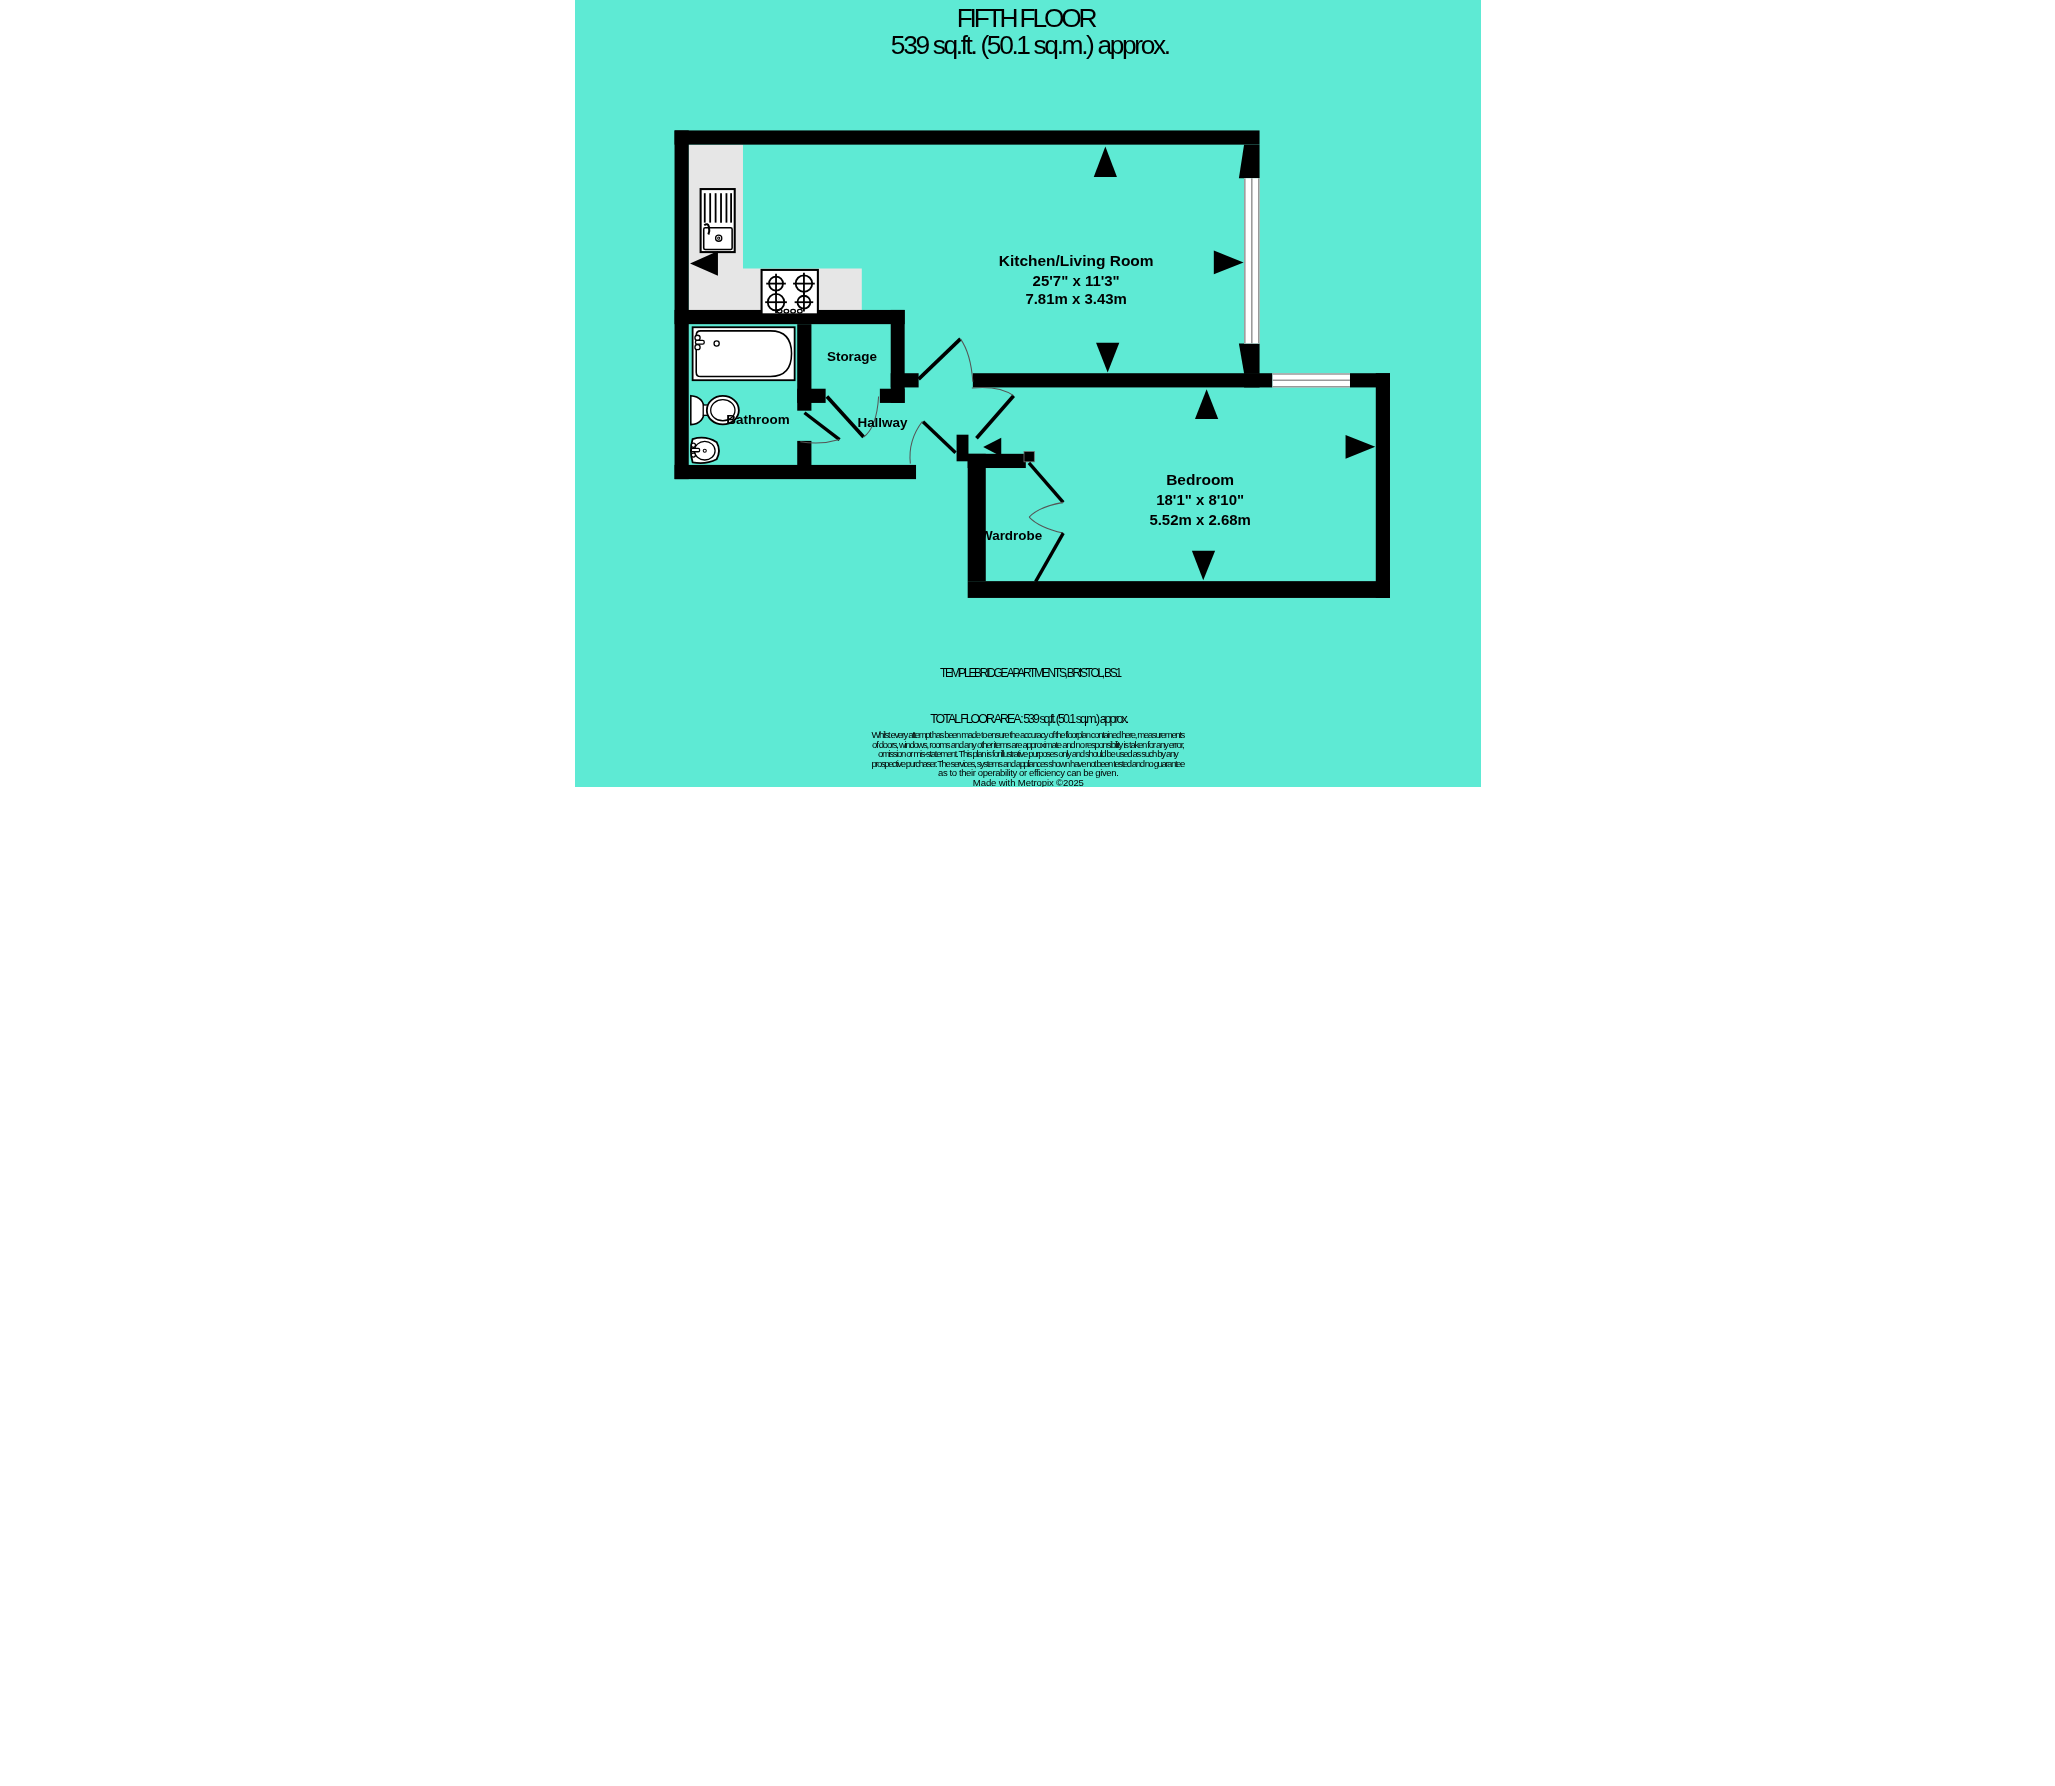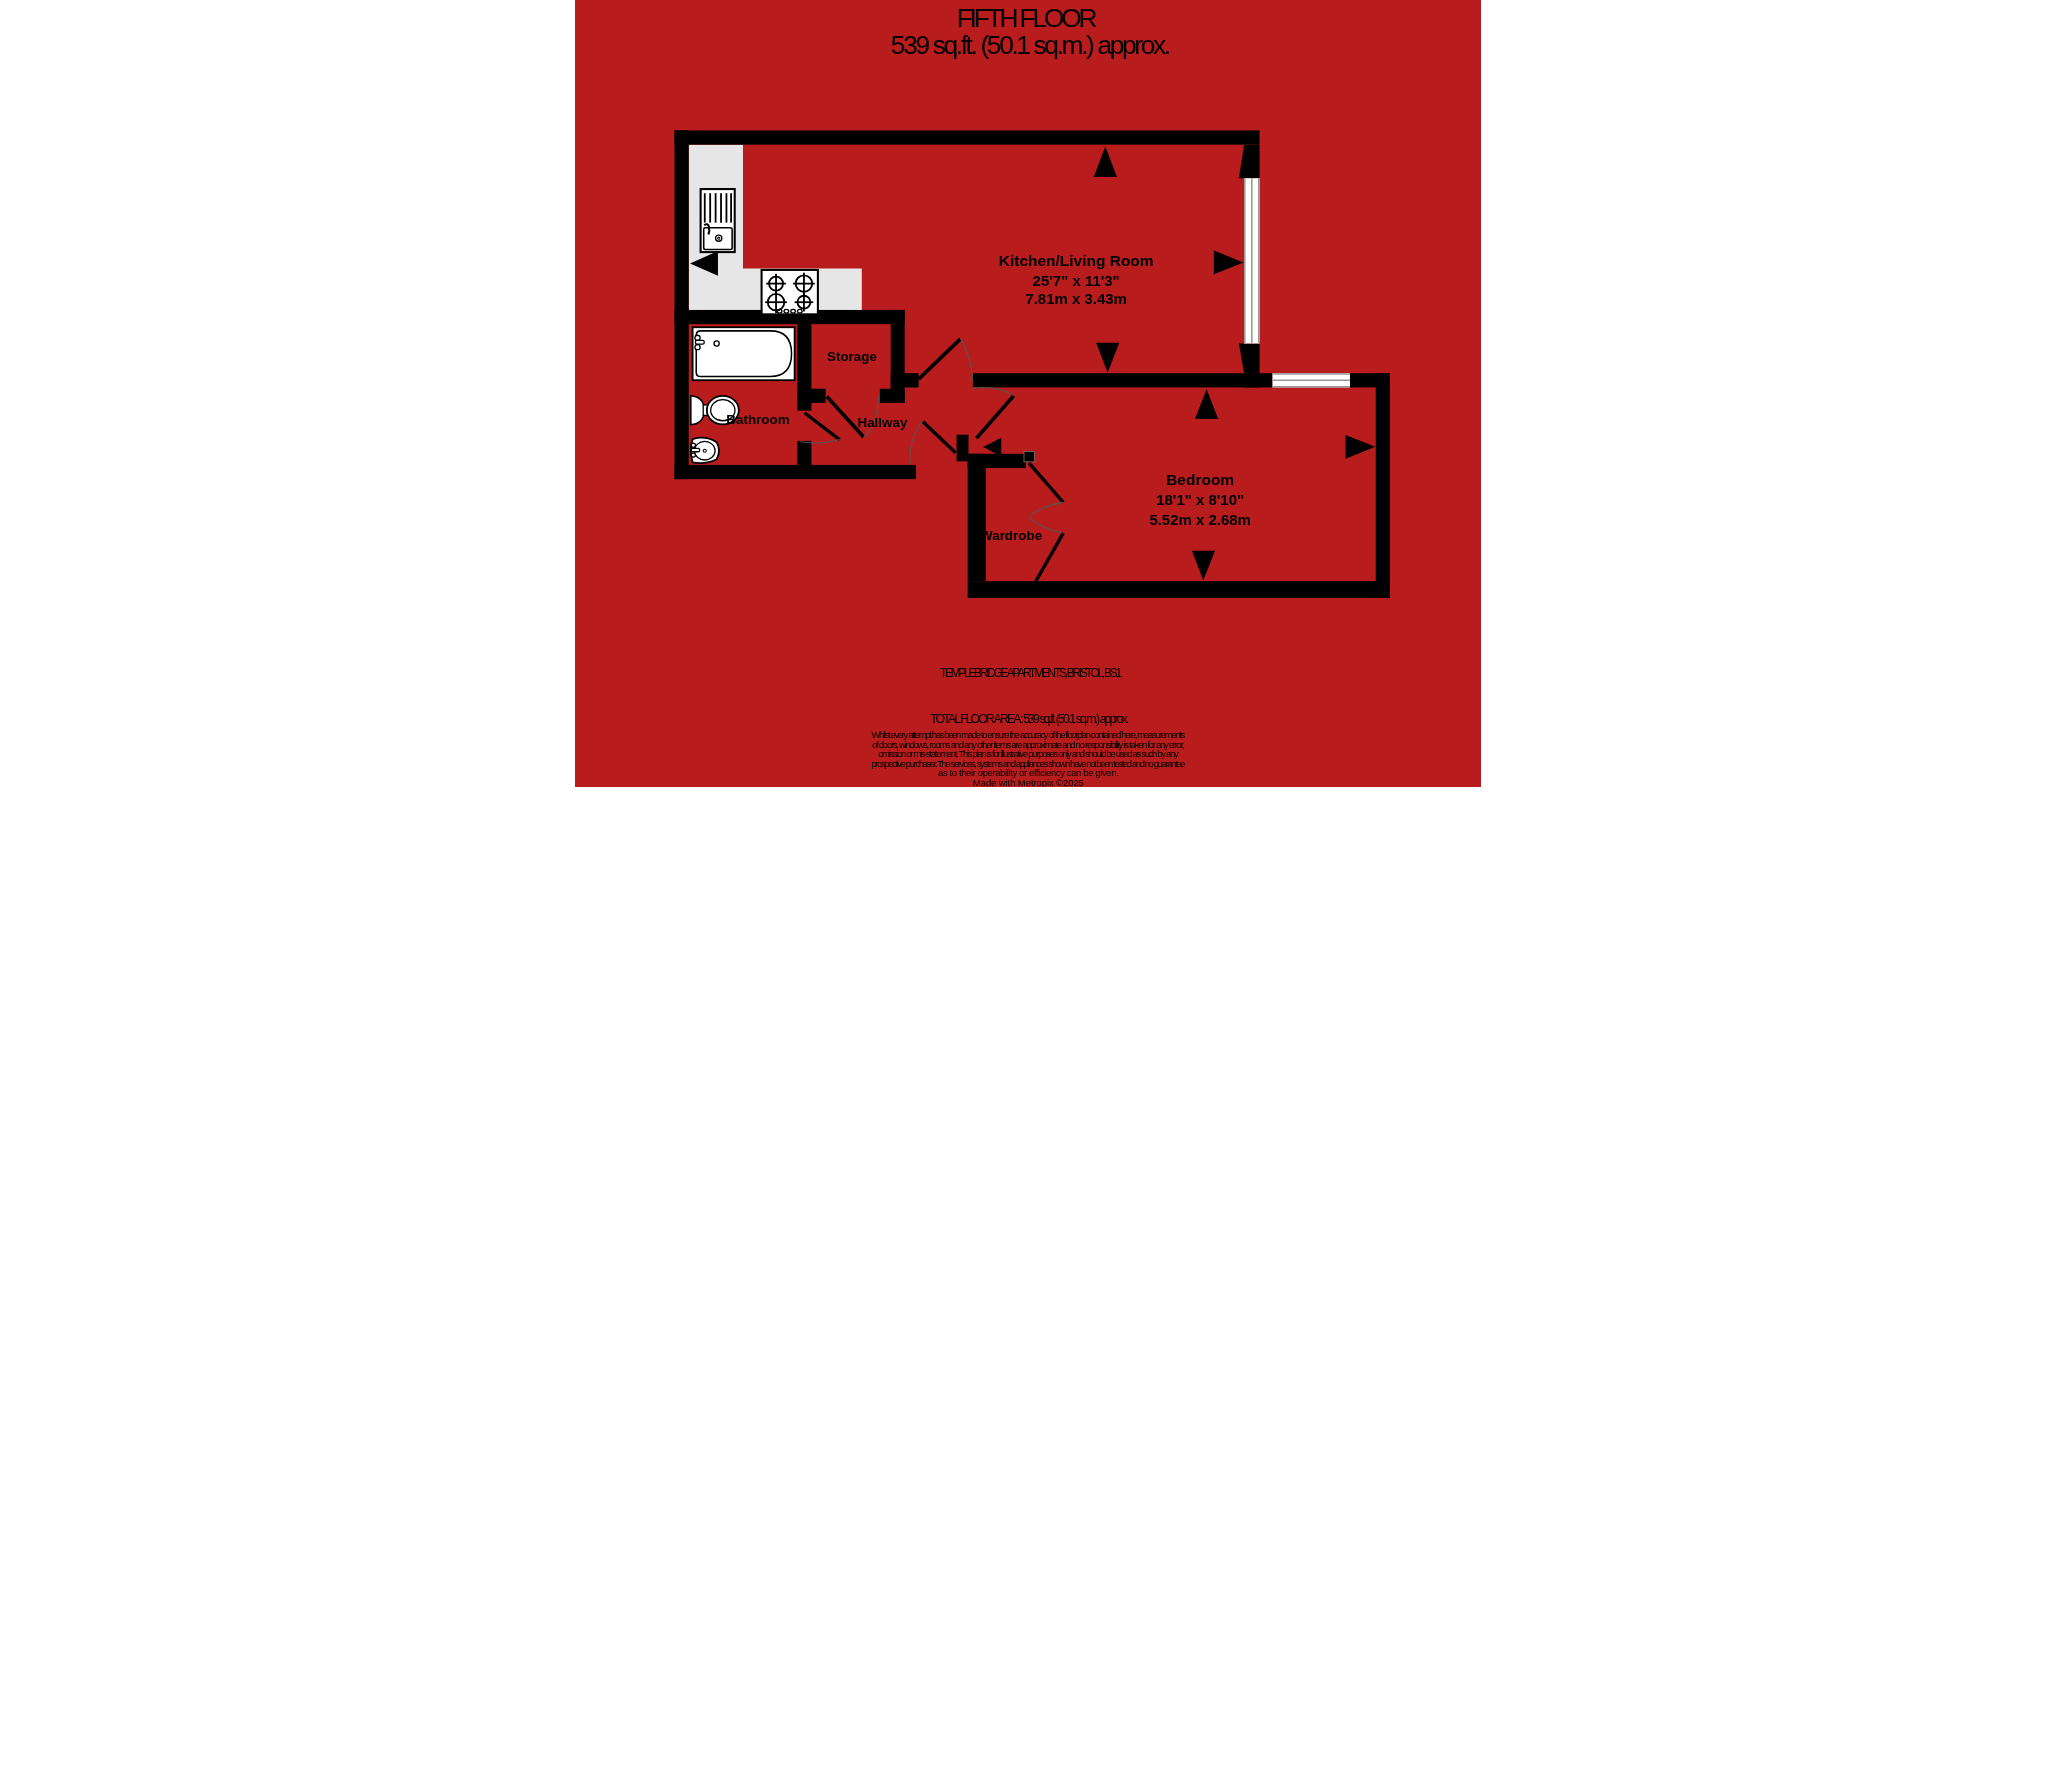--- a/index.html
+++ b/index.html
@@ -1,16 +1,16 @@
 <!DOCTYPE html>
 <html style="font-size:9.4px"><head>
 <meta charset="utf-8">
 <style>
   html,body{margin:0;padding:0;background:#ffffff;}
-  #page{position:relative;width:906px;height:787px;margin:0 auto;background:#b91c1c;overflow:hidden;}
+  #page{position:relative;width:906px;height:787px;margin:0 auto;background:#5eead4;overflow:hidden;}
   svg{display:block;width:100%;height:100%;}
   text{font-family:"Liberation Sans",sans-serif;fill:#000;}
   .title-line{font-weight:400;}
   .room-name{font-weight:bold;font-size:60px;}
   .room-dim{font-weight:bold;font-size:58px;}
   .room-small{font-weight:bold;font-size:52px;}
   .footer-line{font-weight:400;}
 </style>
 </head>
 <body>

